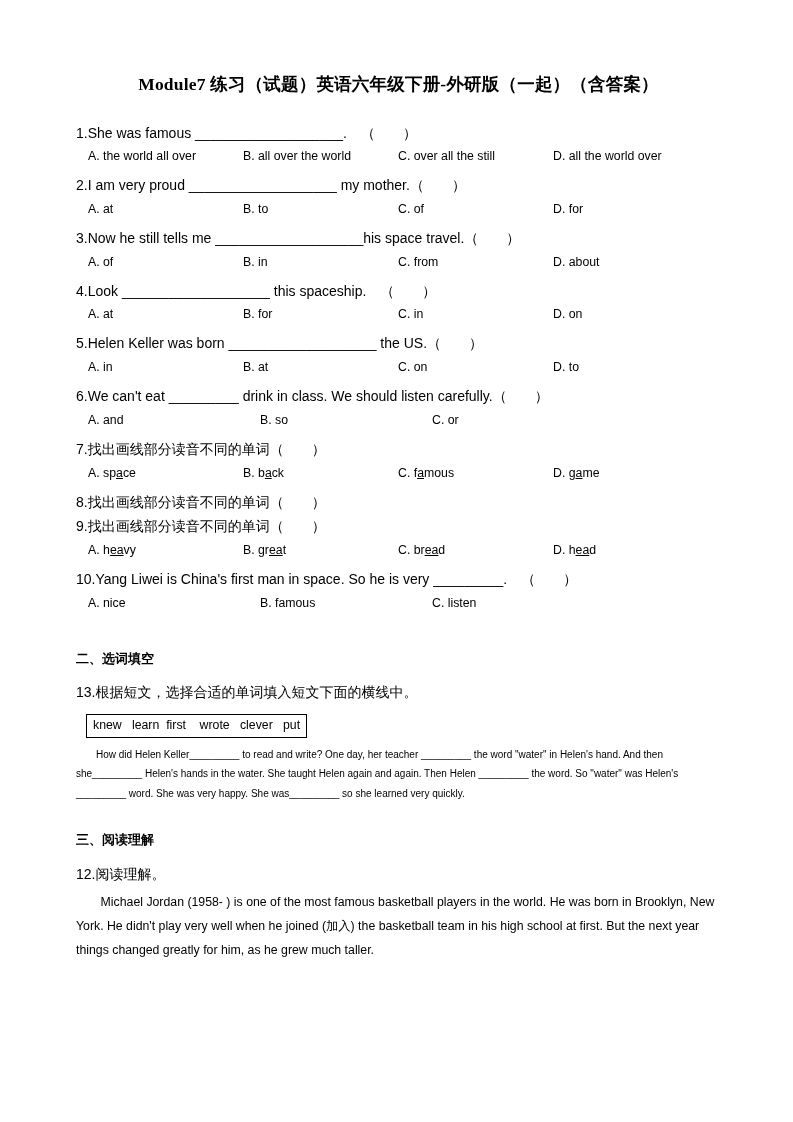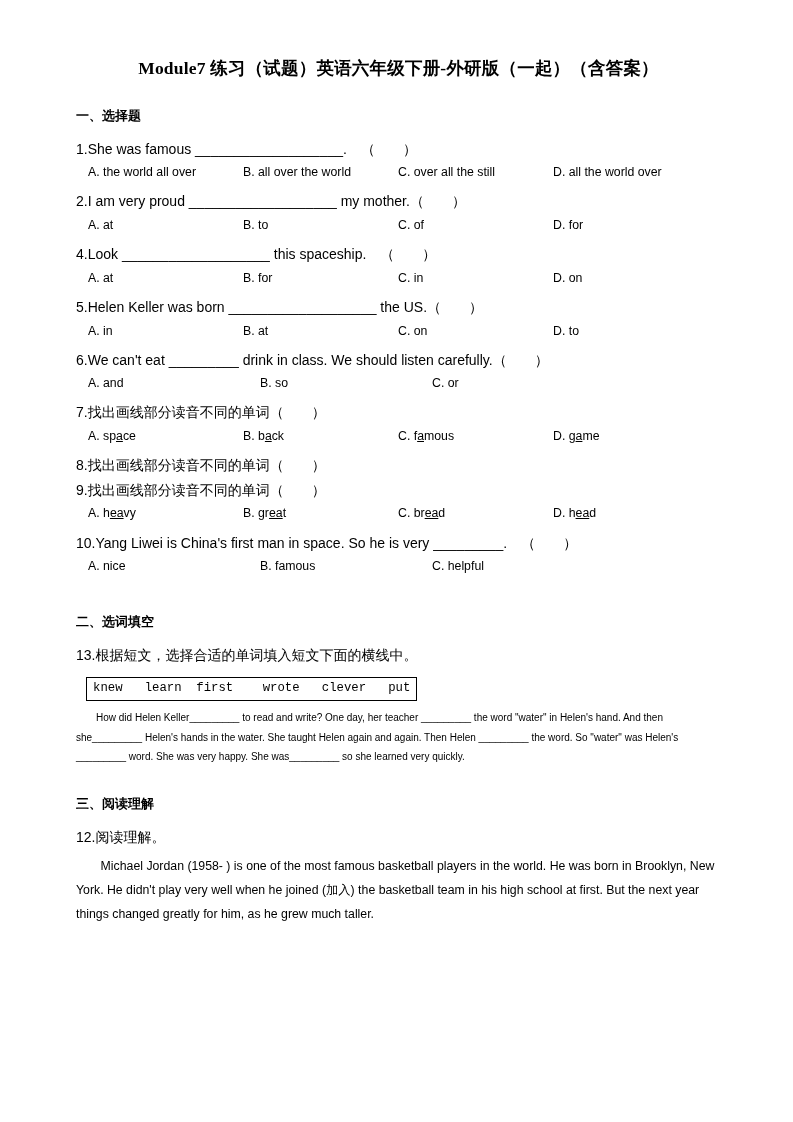--- a/index.html
+++ b/index.html
@@ -19,21 +19,21 @@
     position: absolute;
     top: 0; left: 0;
     width: 793px;
     height: 1122px;
     padding: 0;
     box-sizing: border-box;
   }
   .content {
     position: absolute;
     left: 76px;
-    top: 56px;
+    top: 72px;
     width: 645px;
   }
   h1.doc-title {
     font-family: "Liberation Serif", serif;
     font-size: 17.5px;
     font-weight: bold;
     text-align: center;
     margin: 0 0 26px 0;
     letter-spacing: 0.2px;
     line-height: 1.4;
@@ -69,21 +69,20 @@
   .underline { text-decoration: underline; }
   .section-gap-lg { height: 28px; }
   .wordbank {
     border: 1px solid #000;
     display: inline-block;
     padding: 2px 6px 3px 6px;
     font-size: 12.3px;
     margin: 4px 0 7px 10px;
     line-height: 1.4;
     white-space: pre;
-    font-family: Liberation Mono, monospace;
   }
   .para {
     font-size: 10px;
     line-height: 1.95;
     margin: 0 0 0 0;
     text-align: left;
     white-space: pre-wrap;
   }
   .reading-body {
     font-size: 12.3px;
@@ -94,21 +93,20 @@
   .q-num-line { margin-bottom: 6px; }
 </style>
 </head>
 <body>
 
 <div class="page">
   <div class="content">
 
     <h1 class="doc-title">Module7 练习（试题）英语六年级下册-外研版（一起）（含答案）</h1>
 
-    <h2 class="section-title">一、选择题</h2>
 
     <div>
       <p class="q q-stem">1.She was famous ___________________.　（　　）</p>
       <div class="options">
         <span class="opt opt-4">A. the world all over</span>
         <span class="opt opt-4">B. all over the world</span>
         <span class="opt opt-4">C. over all the still</span>
         <span class="opt opt-4">D. all the world over</span>
       </div>
     </div>
@@ -116,20 +114,29 @@
     <div>
       <p class="q q-stem">2.I am very proud ___________________ my mother.（　　）</p>
       <div class="options">
         <span class="opt opt-4">A. at</span>
         <span class="opt opt-4">B. to</span>
         <span class="opt opt-4">C. of</span>
         <span class="opt opt-4">D. for</span>
       </div>
     </div>
 
+    <div>
+      <p class="q q-stem">3.Now he still tells me ___________________his space travel.（　　）</p>
+      <div class="options">
+        <span class="opt opt-4">A. of</span>
+        <span class="opt opt-4">B. in</span>
+        <span class="opt opt-4">C. from</span>
+        <span class="opt opt-4">D. about</span>
+      </div>
+    </div>
 
     <div>
       <p class="q q-stem">4.Look ___________________ this spaceship.　（　　）</p>
       <div class="options">
         <span class="opt opt-4">A. at</span>
         <span class="opt opt-4">B. for</span>
         <span class="opt opt-4">C. in</span>
         <span class="opt opt-4">D. on</span>
       </div>
     </div>
@@ -175,21 +182,21 @@
         <span class="opt opt-4">C. br<span class="underline">ea</span>d</span>
         <span class="opt opt-4">D. h<span class="underline">ea</span>d</span>
       </div>
     </div>
 
     <div>
       <p class="q q-stem">10.Yang Liwei is China's first man in space. So he is very _________.　（　　）</p>
       <div class="options">
         <span class="opt opt-3">A. nice</span>
         <span class="opt opt-3">B. famous</span>
-        <span class="opt opt-3">C. helpful</span>
+        <span class="opt opt-3">C. listen</span>
       </div>
     </div>
 
     <div class="section-gap-lg"></div>
 
     <h2 class="section-title">二、选词填空</h2>
 
     <p class="q q-num-line">13.根据短文，选择合适的单词填入短文下面的横线中。</p>
 
     <div class="wordbank">knew   learn  first    wrote   clever   put</div>

